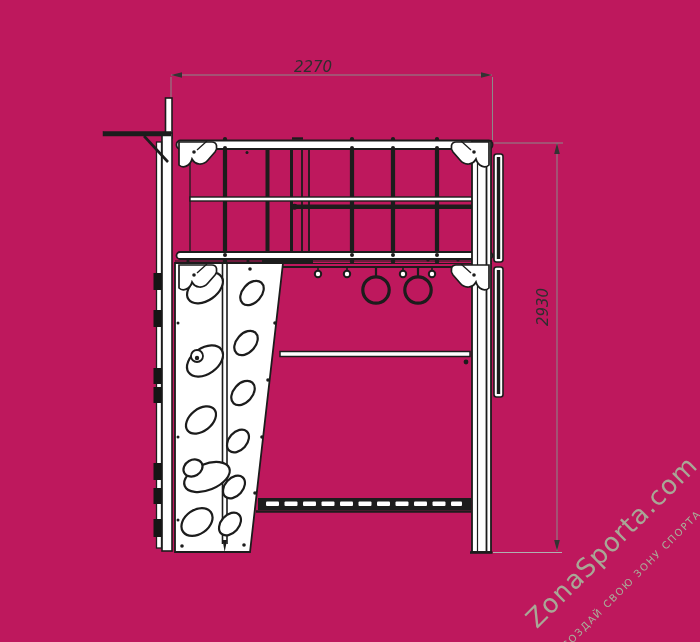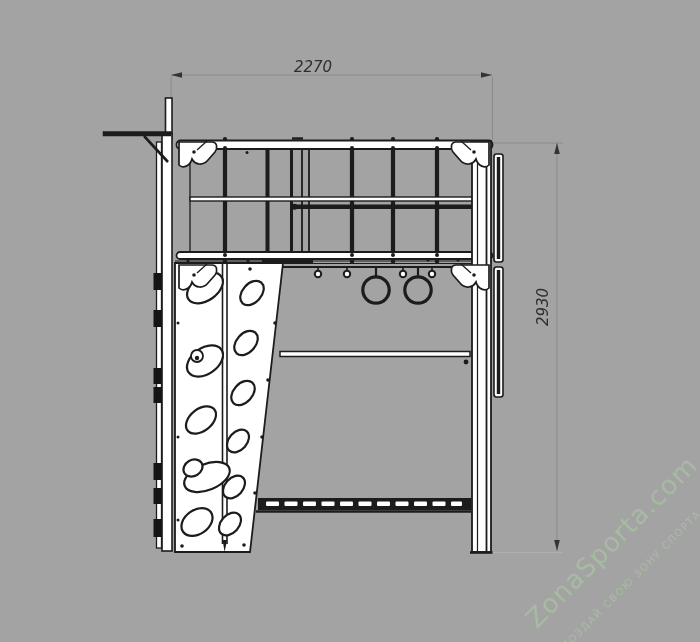--- a/index.html
+++ b/index.html
@@ -1,19 +1,19 @@
 <!DOCTYPE html>
 <html><head>
 <meta charset="utf-8">
 <style>
   html,body{margin:0;padding:0;background:#ffffff;}
   .canvas{
     position:relative;
     width:700px;height:642px;
-    background:#a3a3a3;
+    background:#be185d;
     overflow:hidden;
     font-family:"DejaVu Sans", sans-serif;
     text-align:center;
   }
   svg{position:absolute;left:0;top:0;}
   .dim-text{
     font-family:"DejaVu Sans", sans-serif;
     font-style:italic;
     font-size:15px;
     fill:#2e2e2e;

